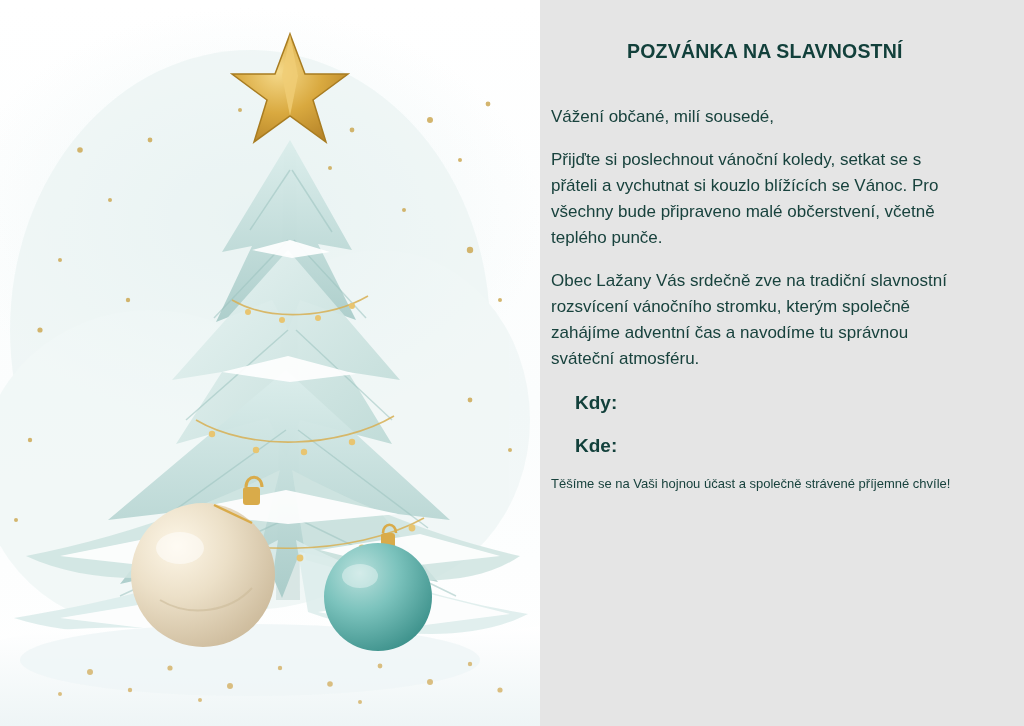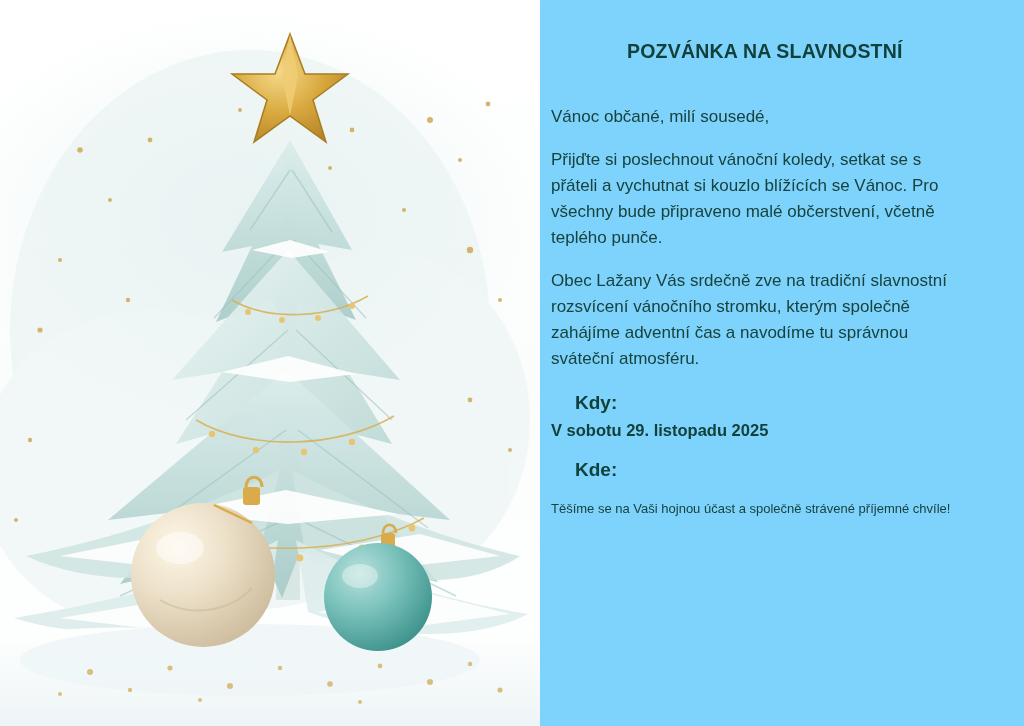--- a/index.html
+++ b/index.html
@@ -10,21 +10,21 @@
     width: 1024px;
     height: 726px;
     overflow: hidden;
     background: #ffffff;
     font-family: "Liberation Sans", sans-serif;
   }
   .poster {
     position: relative;
     width: 1024px;
     height: 726px;
-    background: #7dd3fc;
+    background: #e5e5e5;
     overflow: hidden;
   }
 
   
   .illustration {
     position: absolute;
     left: 0;
     top: 0;
     width: 540px;
     height: 726px;
@@ -261,27 +261,26 @@
     </svg>
   </div>
 
   <div class="content">
 
     <div class="headline">
       <div>POZVÁNKA NA SLAVNOSTNÍ</div>
     </div>
 
     <div class="body-block">
-      <p class="para">Vánoc občané, milí sousedé,</p>
+      <p class="para">Vážení občané, milí sousedé,</p>
       <p class="para">Přijďte si poslechnout vánoční koledy, setkat se s přáteli a vychutnat si kouzlo blížících se Vánoc. Pro všechny bude připraveno malé občerstvení, včetně teplého punče.</p>
       <p class="para">Obec Lažany Vás srdečně zve na tradiční slavnostní rozsvícení vánočního stromku, kterým společně zahájíme adventní čas a navodíme tu správnou sváteční atmosféru.</p>
 
       <div class="detail">
         <span class="label">Kdy:</span>
-        <span class="value">V sobotu 29. listopadu 2025</span>
       </div>
 
 
       <div class="detail">
         <span class="label">Kde:</span>
       </div>
 
       <p class="closing">Těšíme se na Vaši hojnou účast a společně strávené příjemné chvíle!</p>
     </div>
 

